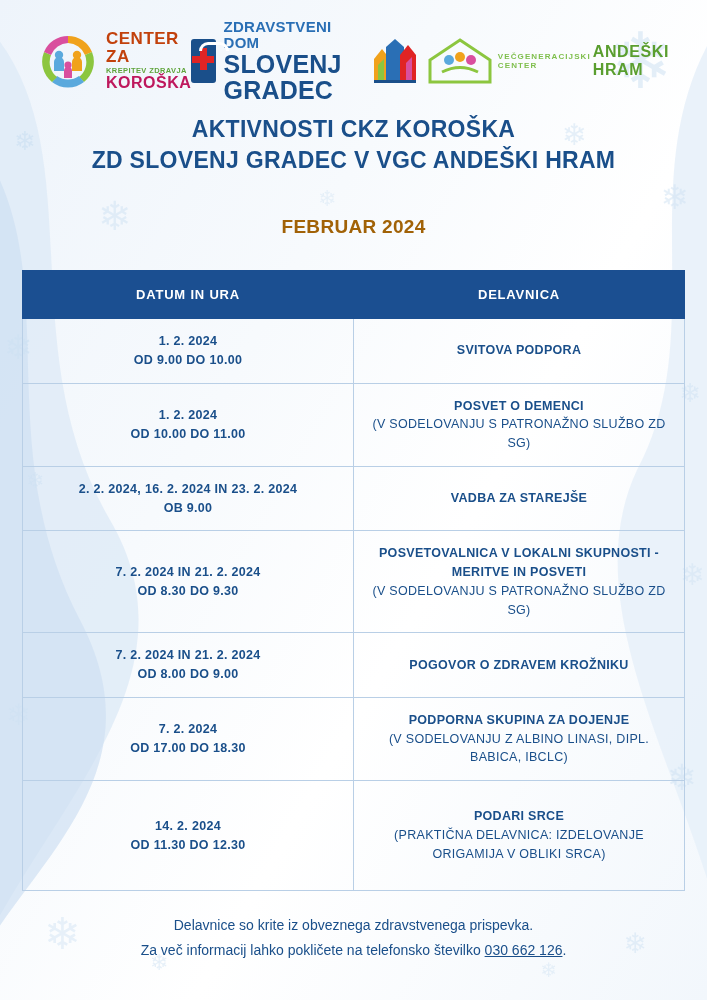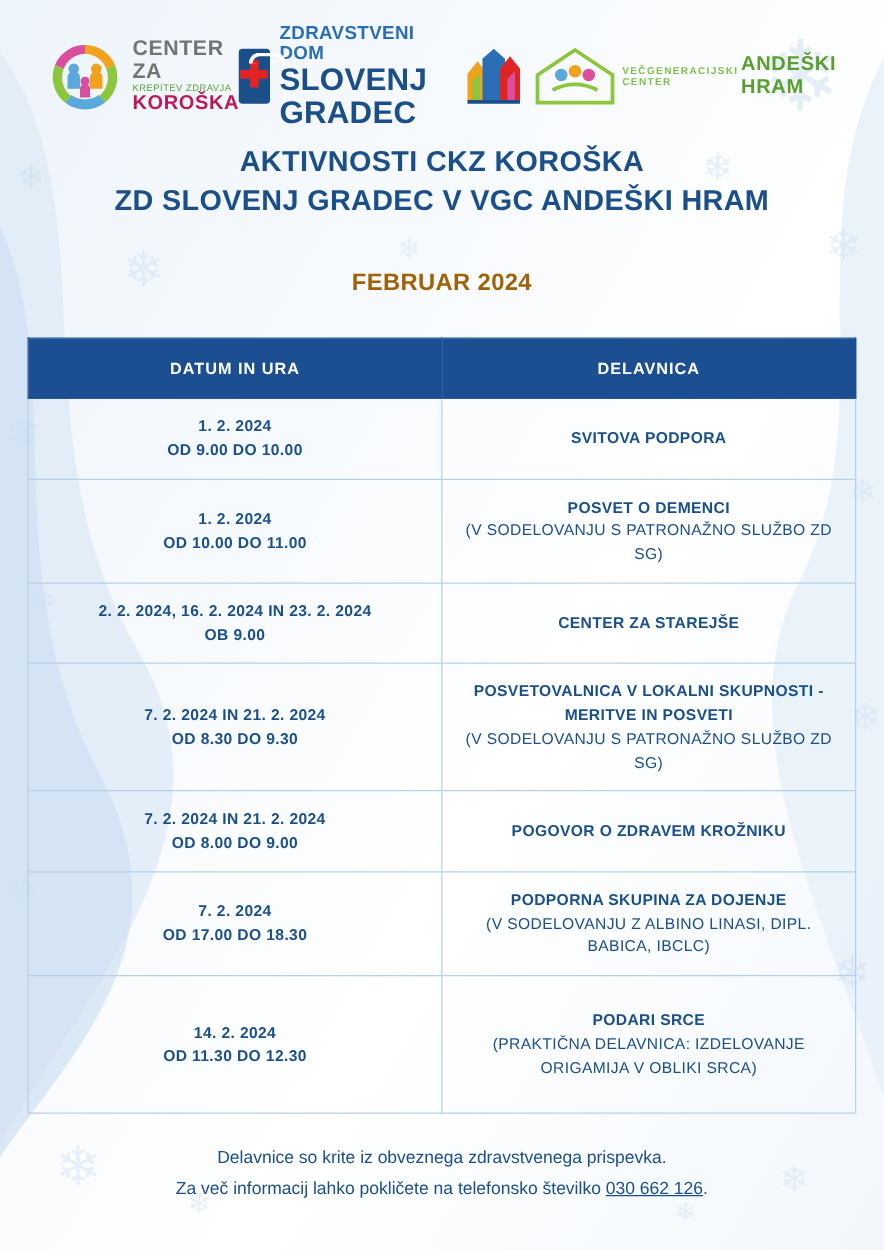--- a/index.html
+++ b/index.html
@@ -51,22 +51,22 @@
     align-items: center;
     justify-content: space-between;
     padding: 0 20px;
     height: 78px;
   }
   .logo { display: flex; align-items: center; }
 
   .logo-ckz { gap: 8px; }
   .ckz-mark { width: 60px; height: 58px; position: relative; }
   .ckz-text { line-height: 1.05; }
-  .ckz-t1 { font-size: 17px; font-weight: bold; letter-spacing: .5px; color: #737373; }
-  .ckz-t2 { font-size: 7.5px; font-weight: normal; letter-spacing: .4px; color: #5fa43b; margin: 1px 0 0; }
+  .ckz-t1 { font-size: 17px; font-weight: bold; letter-spacing: .5px; color: #c2410c; }
+  .ckz-t2 { font-size: 7.5px; font-weight: bold; letter-spacing: .4px; color: #5fa43b; margin: 1px 0 0; }
   .ckz-t3 { font-size: 16px; font-weight: bold; letter-spacing: .5px; color: #be185d; }
 
   .logo-zd { gap: 8px; }
   .zd-cross {
     width: 40px; height: 44px;
     background: #1a4f8a;
     position: relative;
     border-radius: 3px;
   }
   .zd-cross:before {
@@ -283,21 +283,21 @@
             <span class="w-main">POSVET O DEMENCI</span>
             <span class="w-sub">(V SODELOVANJU S PATRONAŽNO SLUŽBO ZD SG)</span>
           </td>
         </tr>
         <tr>
           <td class="datecell">
             <span>2. 2. 2024, 16. 2. 2024 IN 23. 2. 2024</span><br>
             <span>OB 9.00</span>
           </td>
           <td class="workcell">
-            <span class="w-main">CENTER ZA STAREJŠE</span>
+            <span class="w-main">VADBA ZA STAREJŠE</span>
           </td>
         </tr>
         <tr>
           <td class="datecell">
             <span>7. 2. 2024 IN 21. 2. 2024</span><br>
             <span>OD 8.30 DO 9.30</span>
           </td>
           <td class="workcell">
             <span class="w-main">POSVETOVALNICA V LOKALNI SKUPNOSTI - MERITVE IN POSVETI</span>
             <span class="w-sub">(V SODELOVANJU S PATRONAŽNO SLUŽBO ZD SG)</span>

